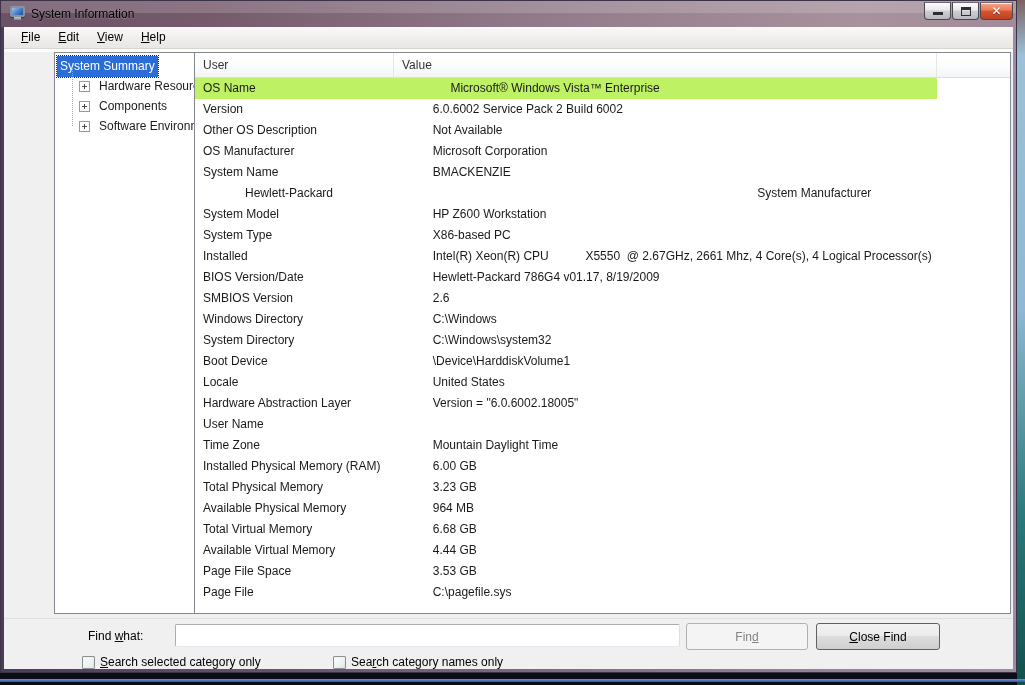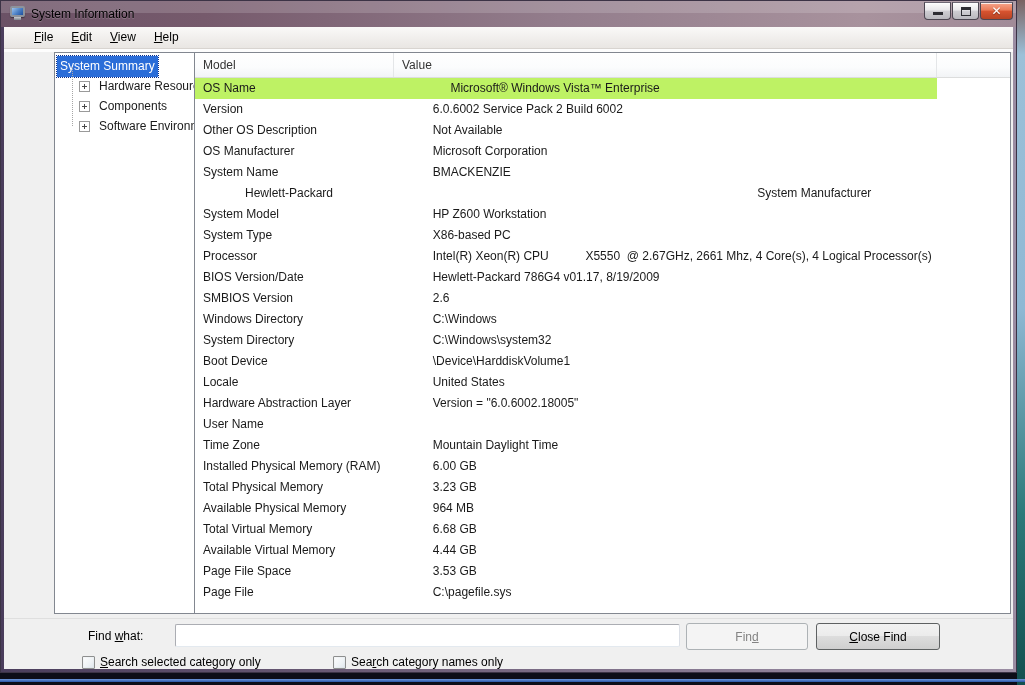--- a/index.html
+++ b/index.html
@@ -78,21 +78,21 @@
 
   
   .client {
     position:absolute; left:4px; top:27px; right:4px; bottom:4px;
     background:#fff; overflow:hidden;
   }
   .menubar {
     position:absolute; left:0; top:0; right:0; height:22px;
     background:linear-gradient(180deg,#faf9f8 0%,#f1efed 50%,#e9e6e3 100%);
     border-bottom:1px solid #d8d4d0;
-    padding-left:21px; display:flex; align-items:center;
+    padding-left:8px; display:flex; align-items:center;
   }
   .menu-item {
     padding:2px 9px 3px 9px; color:#000; cursor:default;
   }
   .accel { text-decoration:underline; }
 
   .workspace {
     position:absolute; left:0; top:22px; right:0; bottom:51px; background:#f0f0f0;
   }
   .workspace-top { position:absolute; left:0; top:0; right:0; height:3px; background:#fdfdfd; }
@@ -249,21 +249,21 @@
             </div>
 
             <div class="tree-item">
               <span class="plusbox"></span>
               <span class="tree-label">Software Environment</span>
             </div>
           </div>
 
         <div class="list-panel">
           <div class="lv-header">
-            <div class="lv-hcol c-item">Model</div>
+            <div class="lv-hcol c-item">User</div>
             <div class="lv-hcol c-value">Value</div>
             <div class="lv-hcol c-fill"></div>
           </div>
           <div class="lv-body">
 
               <div class="lv-row selected">
                 <div class="lv-cell c-item">OS Name</div>
                 <div class="lv-cell c-value">Microsoft® Windows Vista™ Enterprise</div>
               </div>
 
@@ -296,21 +296,21 @@
                 <div class="lv-cell c-item">System Model</div>
                 <div class="lv-cell c-value">HP Z600 Workstation</div>
               </div>
 
               <div class="lv-row">
                 <div class="lv-cell c-item">System Type</div>
                 <div class="lv-cell c-value">X86-based PC</div>
               </div>
 
               <div class="lv-row">
-                <div class="lv-cell c-item">Processor</div>
+                <div class="lv-cell c-item">Installed</div>
                 <div class="lv-cell c-value">Intel(R) Xeon(R) CPU           X5550  @ 2.67GHz, 2661 Mhz, 4 Core(s), 4 Logical Processor(s)</div>
               </div>
 
               <div class="lv-row">
                 <div class="lv-cell c-item">BIOS Version/Date</div>
                 <div class="lv-cell c-value">Hewlett-Packard 786G4 v01.17, 8/19/2009</div>
               </div>
 
               <div class="lv-row">
                 <div class="lv-cell c-item">SMBIOS Version</div>

